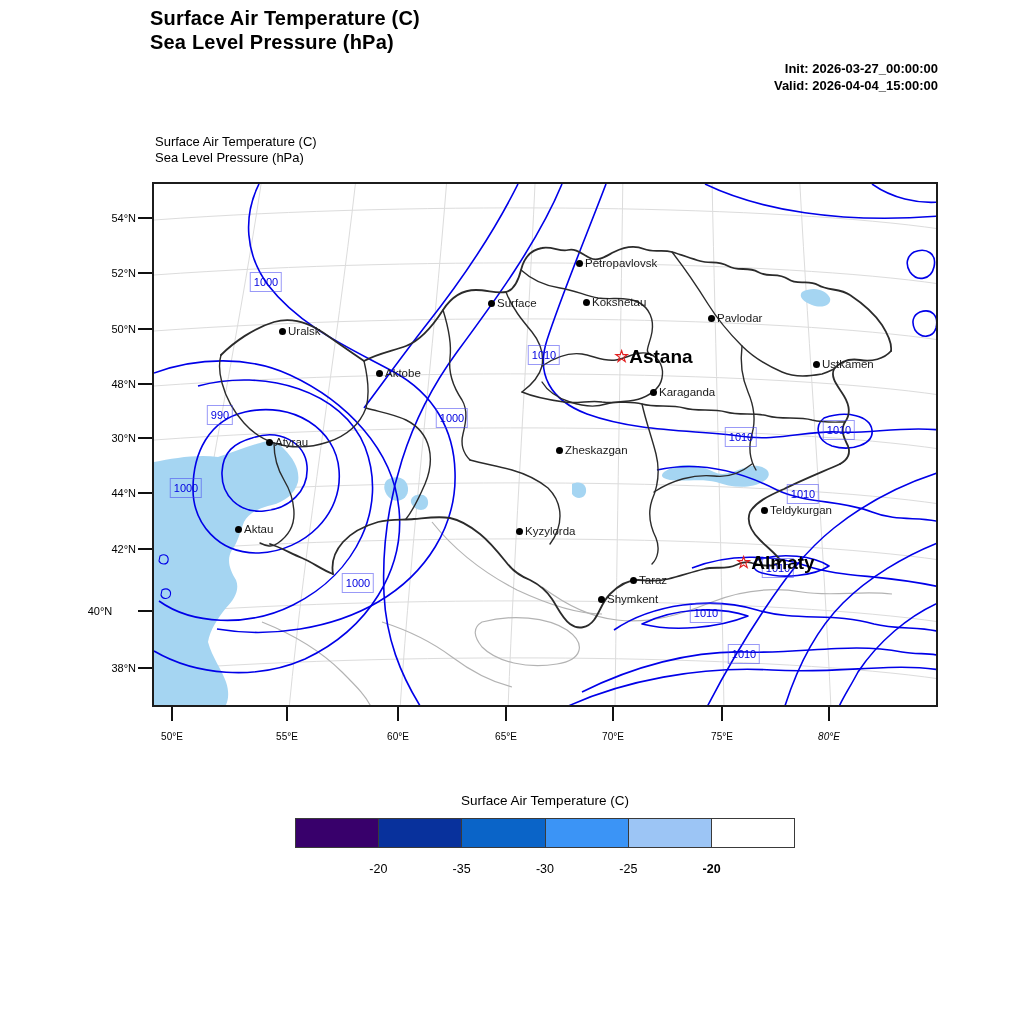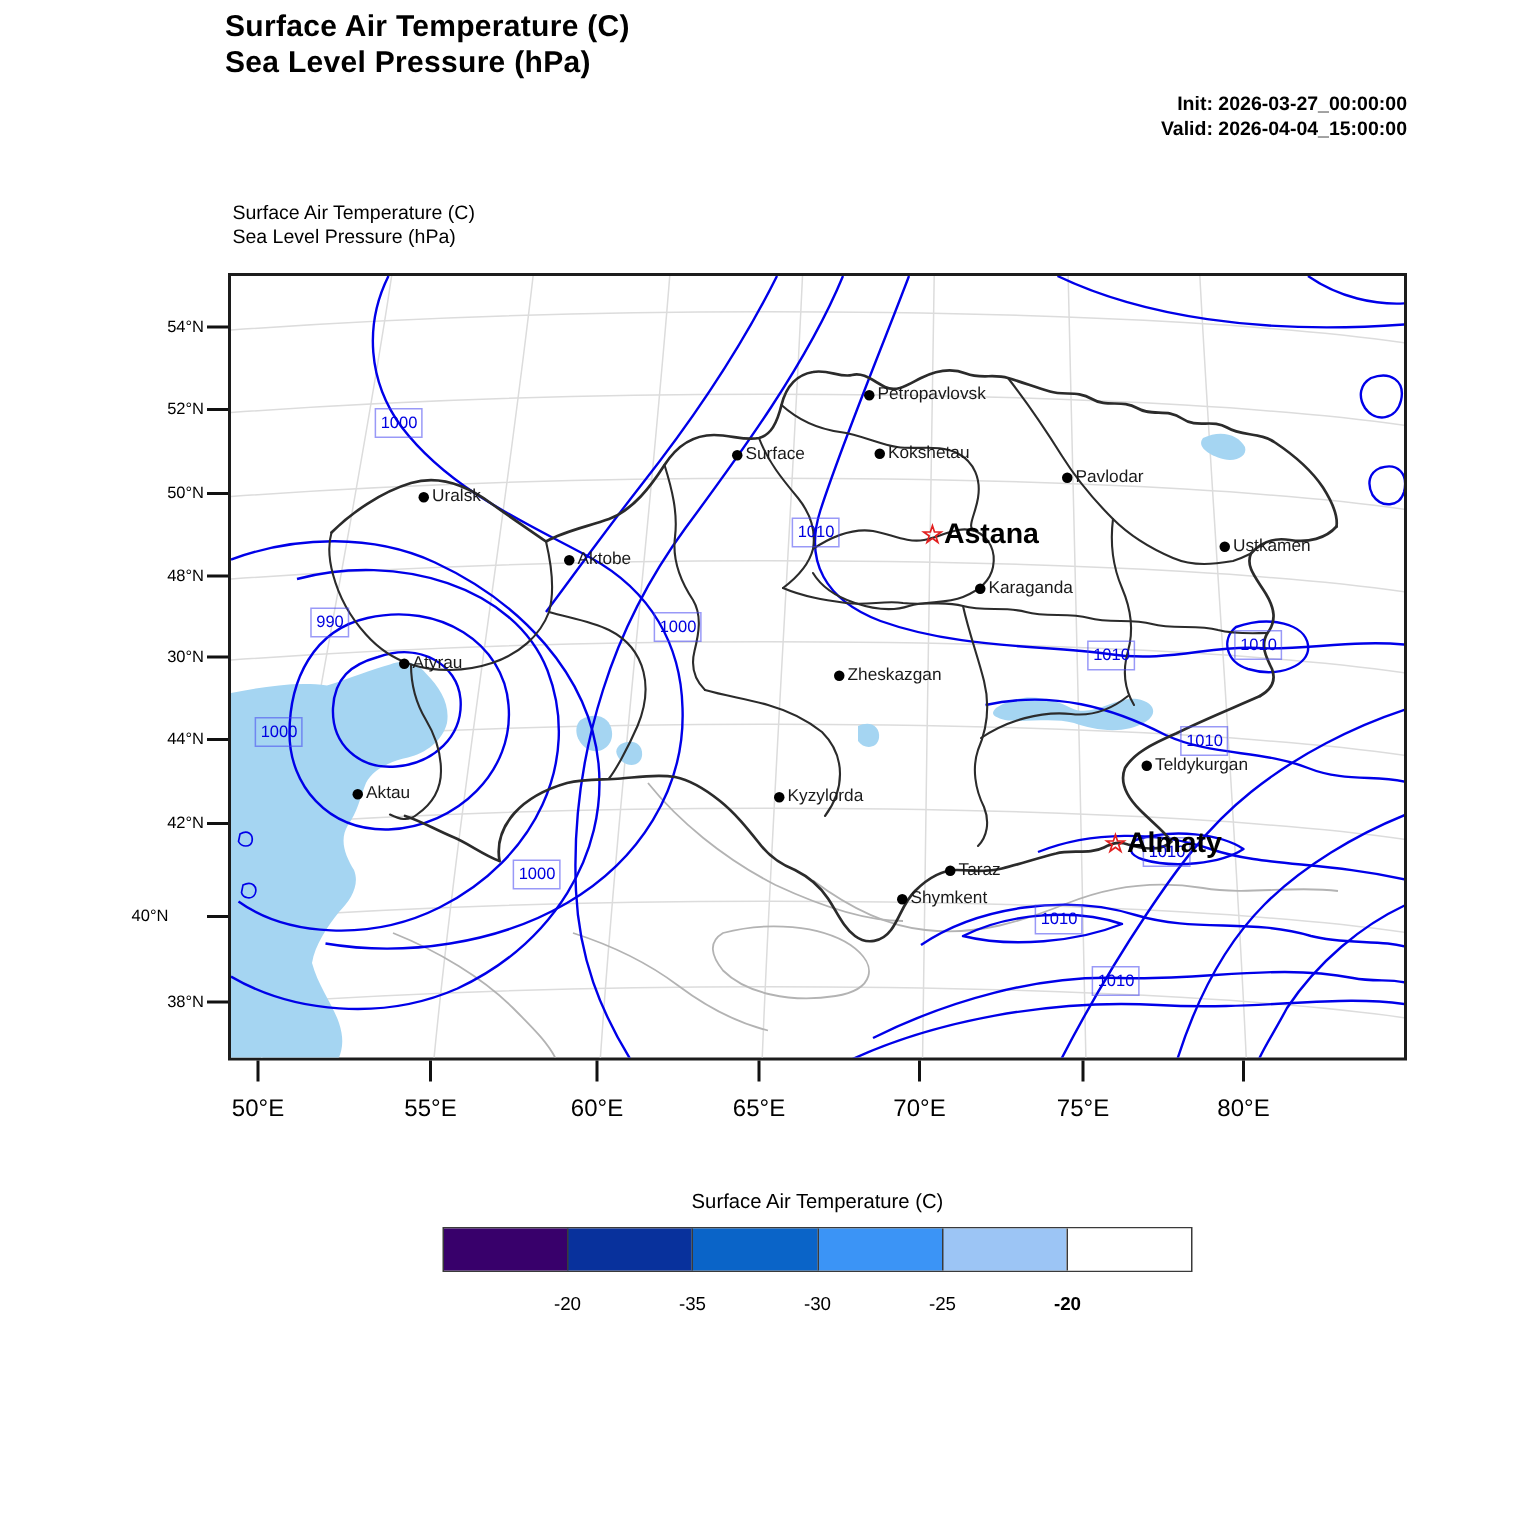--- a/index.html
+++ b/index.html
@@ -22,21 +22,21 @@
   .contour-label{position:absolute;transform:translate(-50%,-50%);color:#0000e0;font-size:11px;
                  border:1px solid rgba(70,70,240,.55);padding:0 3px;line-height:18px;white-space:nowrap}
   .city{position:absolute;display:flex;align-items:center;transform:translate(-4px,-50%);white-space:nowrap}
   .city-dot{width:7px;height:7px;background:#000;border-radius:50%;flex:none;margin-right:2px}
   .city-label{font-size:11.5px;color:#1a1a1a}
   .capital{transform:translate(-8px,-50%)}
   .capital-star{color:#e21f1f;font-size:17px;font-weight:bold;line-height:12px;flex:none}
   .capital .city-label{font-weight:bold;font-size:19px;color:#000}
   .ytick-label{position:absolute;left:64px;width:72px;text-align:right;font-size:11px;transform:translateY(-50%)}
   .tick-mark-y{position:absolute;left:138px;width:14px;height:2px;background:#111}
-  .xtick-label{position:absolute;top:731px;width:70px;text-align:center;font-size:16px;transform:translateX(-50%)}
+  .xtick-label{position:absolute;top:731px;width:70px;text-align:center;font-size:10px;transform:translateX(-50%)}
   .tick-mark-x{position:absolute;top:707px;width:2px;height:14px;background:#111}
   .legend-title{position:absolute;left:295px;top:793px;width:500px;text-align:center;font-size:13.5px}
   #colorbar{position:absolute;left:295px;top:818px;width:500px;height:30px;display:flex;
             border:1px solid #3a3a3a;box-sizing:border-box}
   .colorbar-seg{flex:1}
   .colorbar-seg + .colorbar-seg{border-left:1px solid #3a3a3a}
   .colorbar-label{position:absolute;top:862px;width:54px;text-align:center;transform:translateX(-50%);font-size:12.5px}
 </style>
 </head>
 <body>
@@ -265,21 +265,21 @@
     <div class="xtick-label" style="left: 287px;">55°E</div>
     <div class="tick-mark-x" style="left: 286px;"></div>
     <div class="xtick-label" style="left: 398px;">60°E</div>
     <div class="tick-mark-x" style="left: 397px;"></div>
     <div class="xtick-label" style="left: 506px;">65°E</div>
     <div class="tick-mark-x" style="left: 505px;"></div>
     <div class="xtick-label" style="left: 613px;">70°E</div>
     <div class="tick-mark-x" style="left: 612px;"></div>
     <div class="xtick-label" style="left: 722px;">75°E</div>
     <div class="tick-mark-x" style="left: 721px;"></div>
-    <div class="xtick-label" style="left: 829px;">80°E</div>
+    <div class="xtick-label" style="left: 829px; font-style: italic;">80°E</div>
     <div class="tick-mark-x" style="left: 828px;"></div>
   </div>
 
 <div class="legend-title">Surface Air Temperature (C)</div>
 <div id="colorbar">
     <div class="colorbar-seg" style="background: rgb(56, 0, 107);"></div>
     <div class="colorbar-seg" style="background: rgb(8, 49, 156);"></div>
     <div class="colorbar-seg" style="background: rgb(10, 100, 200);"></div>
     <div class="colorbar-seg" style="background: rgb(59, 148, 246);"></div>
     <div class="colorbar-seg" style="background: rgb(156, 197, 245);"></div>

